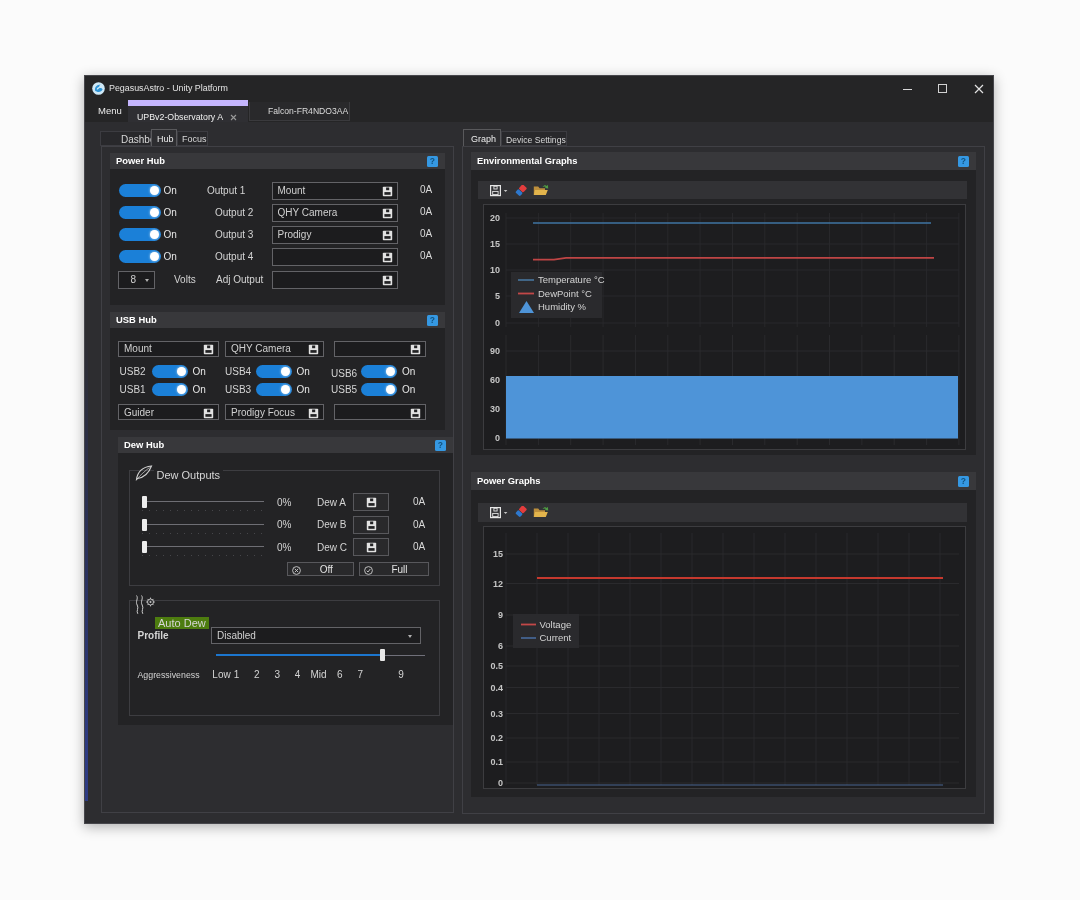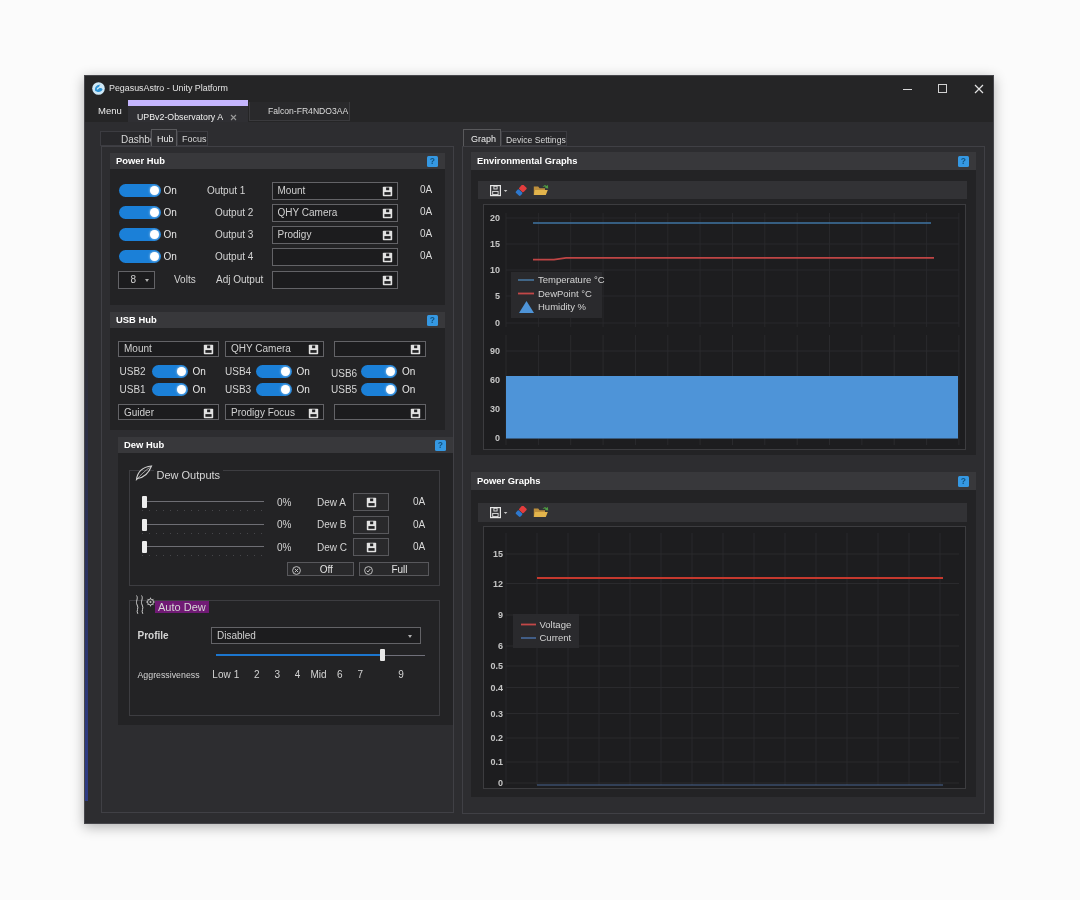--- a/index.html
+++ b/index.html
@@ -330,21 +330,21 @@
     </div>
 
     <div class="grp" style="left:11px; top:163px; width:311px; height:116px;"></div>
     <svg class="a" style="left:16px; top:157px;" width="24" height="21" viewBox="0 0 24 21">
       <path d="M2.5 1.5 C4.8 4.5 1 7.5 3.2 11 C5.2 14 1.8 17 3.8 19.8" fill="none" stroke="#cccccc" stroke-width="1"></path>
       <path d="M7.5 1.5 C9.8 4.5 6 7.5 8.2 11 C10.2 14 6.8 17 8.8 19.8" fill="none" stroke="#cccccc" stroke-width="1"></path>
       <circle cx="16.5" cy="8" r="3" fill="none" stroke="#c4c4c4" stroke-width="1"></circle>
       <circle cx="16.5" cy="8" r="1" fill="#c4c4c4"></circle>
       <path d="M16.5 3.6 V5 M16.5 11 V12.4 M12.1 8 H13.5 M19.5 8 H20.9 M13.4 4.9 L14.4 5.9 M18.6 10.1 L19.6 11.1 M19.6 4.9 L18.6 5.9 M14.4 10.1 L13.4 11.1" stroke="#c4c4c4" stroke-width="0.9"></path>
     </svg>
-    <span class="grplab" style="left:37px; top:164px; background:#701a75; padding:0 3px;">Auto Dew</span>
+    <span class="grplab" style="left:37px; top:180px; background:#4d7c0f; padding:0 3px;">Auto Dew</span>
 
     <span class="lbl" style="left:19.5px; top:193px;font-weight:bold;">Profile</span>
     <div class="tbox" style="left:93px; top:189.5px; width:210px; height:17.5px;">
         <span>Disabled</span>
       <div class="a" style="right:8px; top:7px; width:0; height:0; border-left:2.8px solid transparent; border-right:2.8px solid transparent; border-top:3.6px solid #b0b0b0;"></div>
     </div>
     <div class="a" style="left:98px; top:217px; width:166px; height:2px; background:#1c76cf;"></div>
     <div class="a" style="left:264px; top:217.5px; width:42.5px; height:1.5px; background:#70707a;"></div>
     <div class="a" style="left:261.5px; top:212px; width:5px; height:12px; background:#e8e8e8; border-radius:1px;"></div>
     <span class="lbl" style="left:19.5px; top:232.5px; font-size:8.8px;">Aggressiveness</span>

